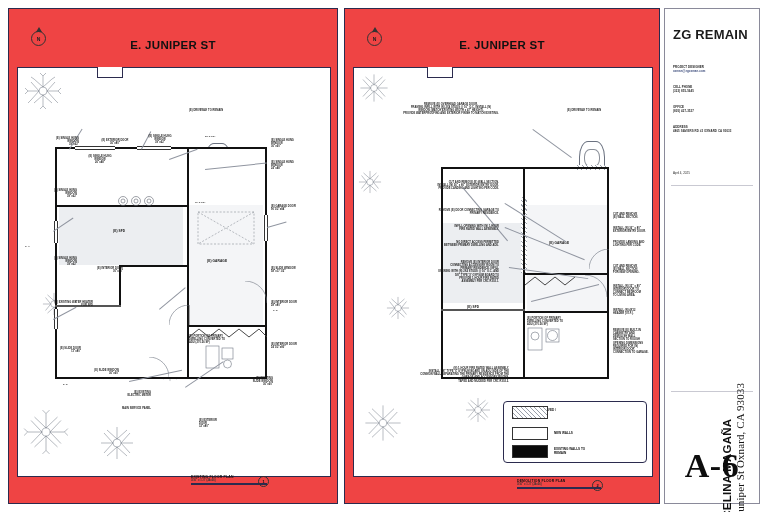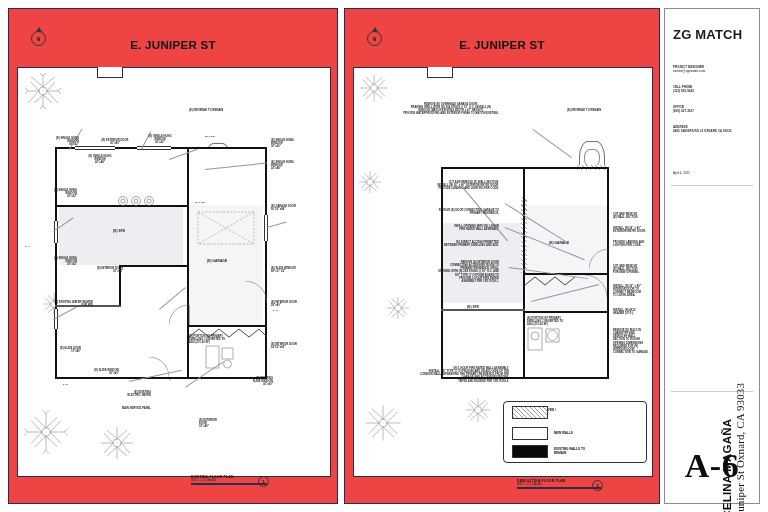--- a/index.html
+++ b/index.html
@@ -541,21 +541,21 @@
 
     <div class="plantitle" style="left:172px; top:470px; width:84px;">
       <div class="t">DEMOLITION FLOOR PLAN</div>
       <div class="s">3/16" = 1'-0" (24x36)</div>
       <div class="rule"></div>
       <div class="bub">2</div>
     </div>
   </div>
 
   <div class="plan-frame" id="titleblock">
-    <div id="tb-logo">ZG MATCH</div>
+    <div id="tb-logo">ZG REMAIN</div>
 
     <div class="tb-grp" style="top:56px;">
       <div class="tb-h">PROJECT DESIGNER</div>
       <div class="tb-v" style="color: rgb(58, 74, 122); white-space: pre-line;">ozman@zgozman.com</div>
     </div>
     <div class="tb-grp" style="top:76px;">
       <div class="tb-h">CELL PHONE</div>
       <div class="tb-v" style="white-space: pre-line;">(323) 855-5645</div>
     </div>
     <div class="tb-grp" style="top:96px;">

